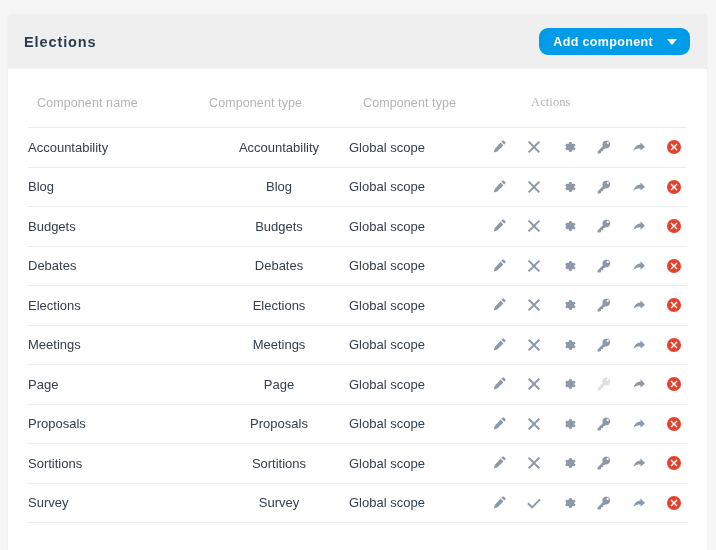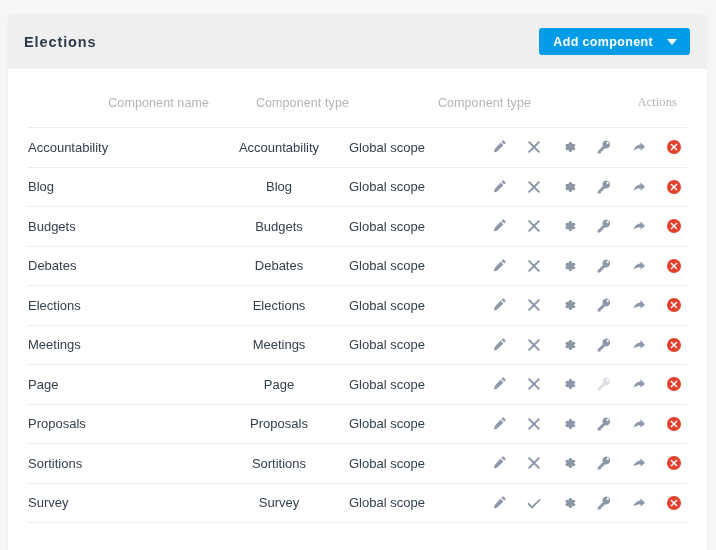--- a/index.html
+++ b/index.html
@@ -52,21 +52,21 @@
     letter-spacing: 0.9px;
   }
 
   .add-component-btn {
     display: inline-flex;
     align-items: center;
     gap: 14px;
     background: #019ce8;
     color: #ffffff;
     border: none;
-    border-radius: 3px;
+    border-radius: 9px;
     height: 27px;
     padding: 0 13px 0 14px;
     font-family: "Liberation Sans", sans-serif;
     font-size: 12.5px;
     font-weight: bold;
     letter-spacing: 0.35px;
     cursor: pointer;
     white-space: nowrap;
   }
   .caret-down {
@@ -88,21 +88,21 @@
   table.components-table {
     width: 100%;
     border-collapse: collapse;
     table-layout: fixed;
   }
 
   table.components-table thead th {
     font-size: 12.5px;
     font-weight: normal;
     color: #b3b4b8;
-    text-align: right;
+    text-align: left;
     padding: 26px 0 17px 0;
     border-bottom: 1px solid #ececec;
     letter-spacing: 0.1px;
   }
 
   th.col-name   { width: 172px; padding-left: 9px !important; }
   th.col-type   { width: 140px; text-align: left; }
   th.col-scope  { width: 168px; padding-left: 14px !important; }
   th.col-actions{ text-align: right; padding-right: 10px !important; font-family: Liberation Serif, serif; }
 

